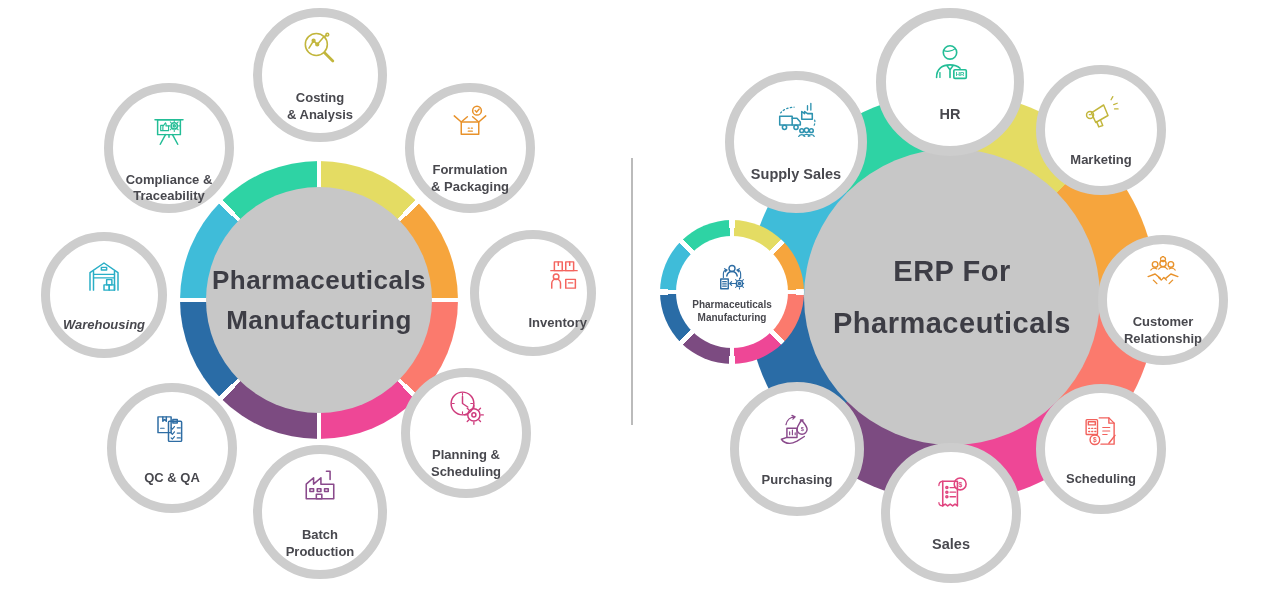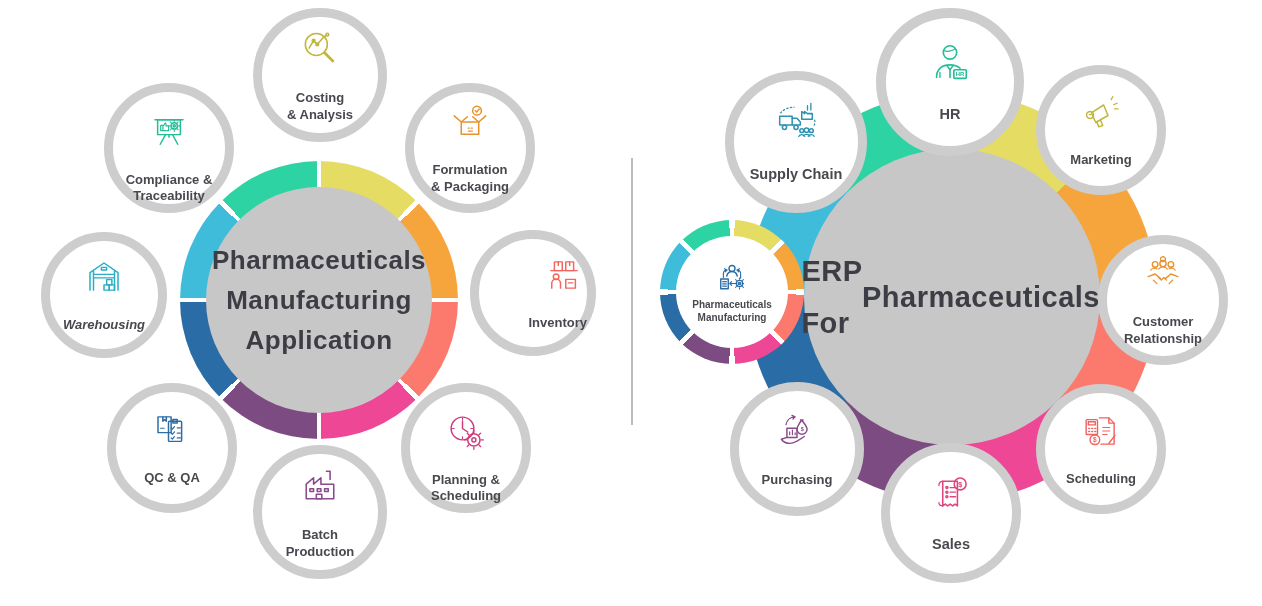--- a/index.html
+++ b/index.html
@@ -11,36 +11,36 @@
 
   
   #left-ring  { left:180px; top:161px; width:278px; height:278px; z-index:1; }
   #left-core  { left:206px; top:187px; width:226px; height:226px; background:var(--center-fill);
                 display:flex; flex-direction:column; align-items:center; justify-content:center; z-index:2; }
   #left-core .line { font-size:26px; line-height:40px; }
 
   
   #right-ring { left:747px; top:92px;  width:410px; height:410px; z-index:1; }
   #right-core { left:804px; top:149px; width:296px; height:296px; background:var(--center-fill);
-                display:flex; flex-direction:row; align-items:center; justify-content:flex-end; z-index:2; }
+                display:flex; flex-direction:column; align-items:center; justify-content:center; z-index:2; }
   #right-core .line { font-size:29px; line-height:52px; }
 
   .core .line { font-weight:bold; color:var(--center-text); letter-spacing:0.5px; }
 
   
   .sat { background:var(--node-fill); border:9px solid var(--node-border);
          display:flex; flex-direction:column; align-items:center; justify-content:center;
          text-align:center; z-index:3; gap:19px; }
   .sat .icon { display:block; line-height:0; }
   .sat .label { font-size:13px; font-weight:bold; color:var(--label); white-space:pre-line; line-height:1.25; }
 
   #sat-costing     { left:253px; top:8px;   width:134px; height:134px; }
   #sat-formulation { left:405px; top:83px;  width:130px; height:130px; }
   #sat-inventory   { left:470px; top:230px; width:126px; height:126px;align-items:flex-end; }
-  #sat-planning    { left:401px; top:383px; width:130px; height:130px;justify-content:flex-end; }
+  #sat-planning    { left:401px; top:368px; width:130px; height:130px; }
   #sat-batch       { left:253px; top:445px; width:134px; height:134px;text-align:center; }
   #sat-qcqa        { left:107px; top:383px; width:130px; height:130px; }
   #sat-warehousing { left:41px;  top:232px; width:126px; height:126px;font-style:italic; }
   #sat-compliance  { left:104px; top:83px;  width:130px; height:130px;justify-content:flex-end; }
 
   #sat-hr          { left:876px;  top:8px;   width:148px; height:148px; border-width:10px; }
   #sat-marketing   { left:1036px; top:65px;  width:130px; height:130px; }
   #sat-customer    { left:1098px; top:235px; width:130px; height:130px; }
   #sat-accounting  { left:1036px; top:384px; width:130px; height:130px; }
   #sat-sales       { left:881px;  top:443px; width:140px; height:140px; }
@@ -67,21 +67,20 @@
 
 <div class="canvas" style="--bg: #FFFFFF; --center-fill: #C7C7C7; --center-text: #3D3D45; --node-border: #CDCDCD; --node-fill: #FFFFFF; --label: #48484E; --divider: #BBBBBB;">
 
   <section>
 
     <div class="ring" id="left-ring" style="background: conic-gradient(rgb(255, 255, 255) 0deg, rgb(255, 255, 255) 1deg, rgb(228, 220, 99) 1deg, rgb(228, 220, 99) 44deg, rgb(255, 255, 255) 44deg, rgb(255, 255, 255) 45deg, rgb(255, 255, 255) 45deg, rgb(255, 255, 255) 46deg, rgb(246, 165, 61) 46deg, rgb(246, 165, 61) 89deg, rgb(255, 255, 255) 89deg, rgb(255, 255, 255) 90deg, rgb(255, 255, 255) 90deg, rgb(255, 255, 255) 91deg, rgb(251, 122, 109) 91deg, rgb(251, 122, 109) 134deg, rgb(255, 255, 255) 134deg, rgb(255, 255, 255) 135deg, rgb(255, 255, 255) 135deg, rgb(255, 255, 255) 136deg, rgb(238, 71, 150) 136deg, rgb(238, 71, 150) 179deg, rgb(255, 255, 255) 179deg, rgb(255, 255, 255) 180deg, rgb(255, 255, 255) 180deg, rgb(255, 255, 255) 181deg, rgb(124, 75, 129) 181deg, rgb(124, 75, 129) 224deg, rgb(255, 255, 255) 224deg, rgb(255, 255, 255) 225deg, rgb(255, 255, 255) 225deg, rgb(255, 255, 255) 226deg, rgb(42, 108, 166) 226deg, rgb(42, 108, 166) 269deg, rgb(255, 255, 255) 269deg, rgb(255, 255, 255) 270deg, rgb(255, 255, 255) 270deg, rgb(255, 255, 255) 271deg, rgb(63, 188, 217) 271deg, rgb(63, 188, 217) 314deg, rgb(255, 255, 255) 314deg, rgb(255, 255, 255) 315deg, rgb(255, 255, 255) 315deg, rgb(255, 255, 255) 316deg, rgb(46, 211, 164) 316deg, rgb(46, 211, 164) 359deg, rgb(255, 255, 255) 359deg, rgb(255, 255, 255) 360deg);"></div>
 
     <div class="core" id="left-core">
       <span class="line">Pharmaceuticals</span>
       <span class="line">Manufacturing</span>
-      <span class="line">Application</span>
     </div>
 
     <div class="sat" id="sat-costing">
       <span class="icon" style="color: rgb(194, 182, 60);">
         <svg width="48" height="44" viewBox="0 0 48 48" stroke-width="1.7">
           <circle cx="20" cy="19" r="12"></circle>
           <line x1="29" y1="28" x2="38" y2="37" stroke-width="3"></line>
           <polyline points="12,23 17,15 21,19 28,11"></polyline>
           <circle cx="17" cy="15" r="1.5"></circle>
             <circle cx="21" cy="19" r="1.5"></circle>
@@ -337,16 +336,16 @@
           <path d="M30 17 v-5 l3 2.2 v-2.2 l3 2.2 h5 v5.8 h-11 z"></path>
           <path d="M36 10.5 v-4.5 M39.5 10.5 v-7" stroke-width="1.4"></path>
           <circle cx="30" cy="32" r="2"></circle>
             <circle cx="35" cy="31.5" r="2.3"></circle>
             <circle cx="40" cy="32" r="2"></circle>
           <path d="M26.8 38 a3.6 3.6 0 0 1 6.4 0 M31.8 37.3 a4 4 0 0 1 6.6 .4 M36.8 38 a3.6 3.6 0 0 1 6.2 0" stroke-width="1.3"></path>
           <path d="M8 13.5 a16 11 0 0 1 14 -6" stroke-dasharray="1.5 2.4" stroke-width="1.3"></path>
           <path d="M43.5 21 a15 11 0 0 1 -1.5 7" stroke-dasharray="1.5 2.4" stroke-width="1.3"></path>
         </svg>
       </span>
-      <span class="label">Supply Chain</span>
+      <span class="label">Supply Sales</span>
     </div>
   </section>
 </div>
 
 </body></html>

